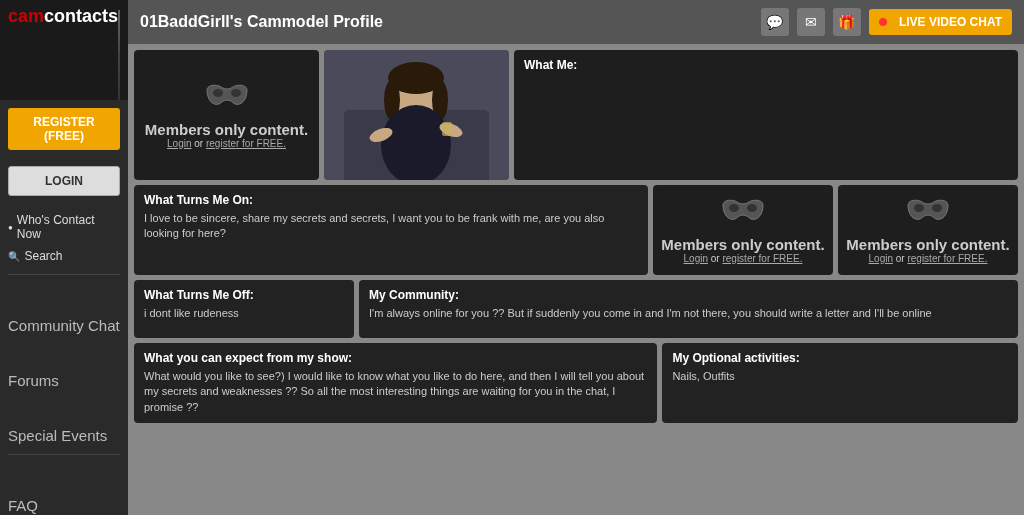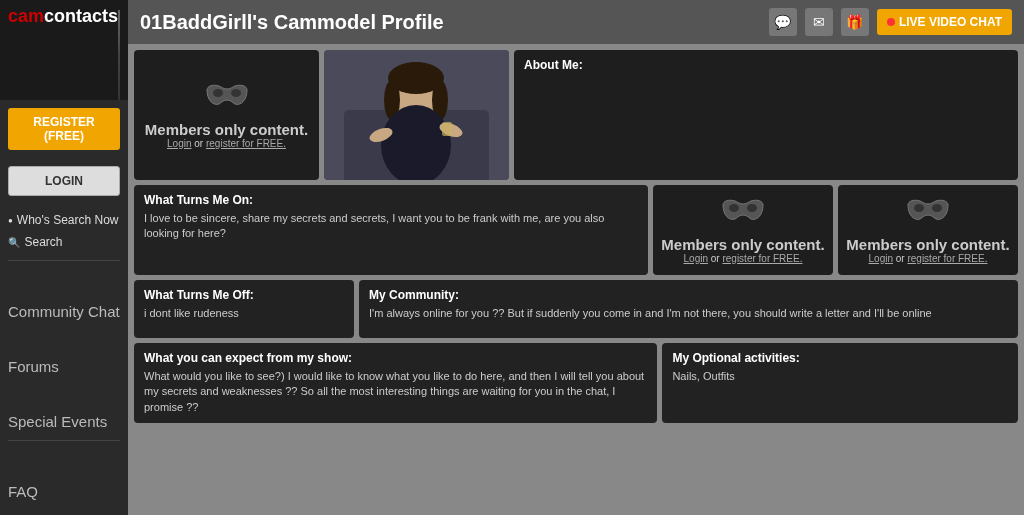--- a/index.html
+++ b/index.html
@@ -118,21 +118,21 @@
     
     #main-header {
       background: #555;
       padding: 8px 12px;
       display: flex;
       align-items: center;
       justify-content: space-between;
     }
     #profile-title {
       color: #fff;
-      font-size: 20px;
+      font-size: 16px;
       font-weight: bold;
     }
     #header-actions {
       display: flex;
       align-items: center;
       gap: 8px;
     }
     .header-icon {
       width: 28px; height: 28px;
       background: #777;
@@ -144,21 +144,21 @@
       background: #f0a500;
       color: #fff;
       font-size: 12px;
       font-weight: bold;
       padding: 6px 10px;
       border: none;
       border-radius: 3px;
       cursor: pointer;
       display: flex;
       align-items: center;
-      gap: 4px;
+      gap: 12px;
     }
     .live-dot {
       width: 8px; height: 8px;
       background: #ff3333;
       border-radius: 50%;
       display: inline-block;
     }
 
     
     #content-area {
@@ -284,21 +284,21 @@
   </div>
 
   <div id="sidebar-buttons">
     <button class="sidebar-btn btn-register">REGISTER (FREE)</button>
     <button class="sidebar-btn btn-login">LOGIN</button>
   </div>
 
   <div id="sidebar-nav">
     <div class="nav-item">
       <span style="font-size:8px;">●</span>
-      <span>Who's Search Now</span>
+      <span>Who's Contact Now</span>
     </div>
     <div class="nav-item">
       <span style="font-size:10px;">🔍</span>
       <span>Search</span>
     </div>
     <hr class="nav-separator">
     <div class="nav-sub">Community Chat</div>
     <div class="nav-sub">Forums</div>
     <div class="nav-sub">Special Events</div>
     <hr class="nav-separator">
@@ -366,21 +366,21 @@
 
             <ellipse cx="57" cy="85" rx="12" ry="6" fill="#c8a882" transform="rotate(-20 57 85)"></ellipse>
             <ellipse cx="127" cy="80" rx="12" ry="6" fill="#c8a882" transform="rotate(20 127 80)"></ellipse>
 
             <rect x="118" y="72" width="10" height="14" fill="#c8b060" rx="2" opacity="0.7"></rect>
           </svg>
         </div>
       </div>
 
       <div class="about-card" style="flex:1; height:130px; overflow:hidden;">
-        <div class="card-heading">About Me:</div>
+        <div class="card-heading">What Me:</div>
       </div>
     </div>
 
     <div class="row row-2">
 
       <div class="card" style="flex:1.2; min-height:90px; background:#222;">
         <div class="section-title">What Turns Me On:</div>
         <div class="card-text">I love to be sincere, share my secrets and secrets, I want you to be frank with me, are you also looking for here?</div>
       </div>
 

